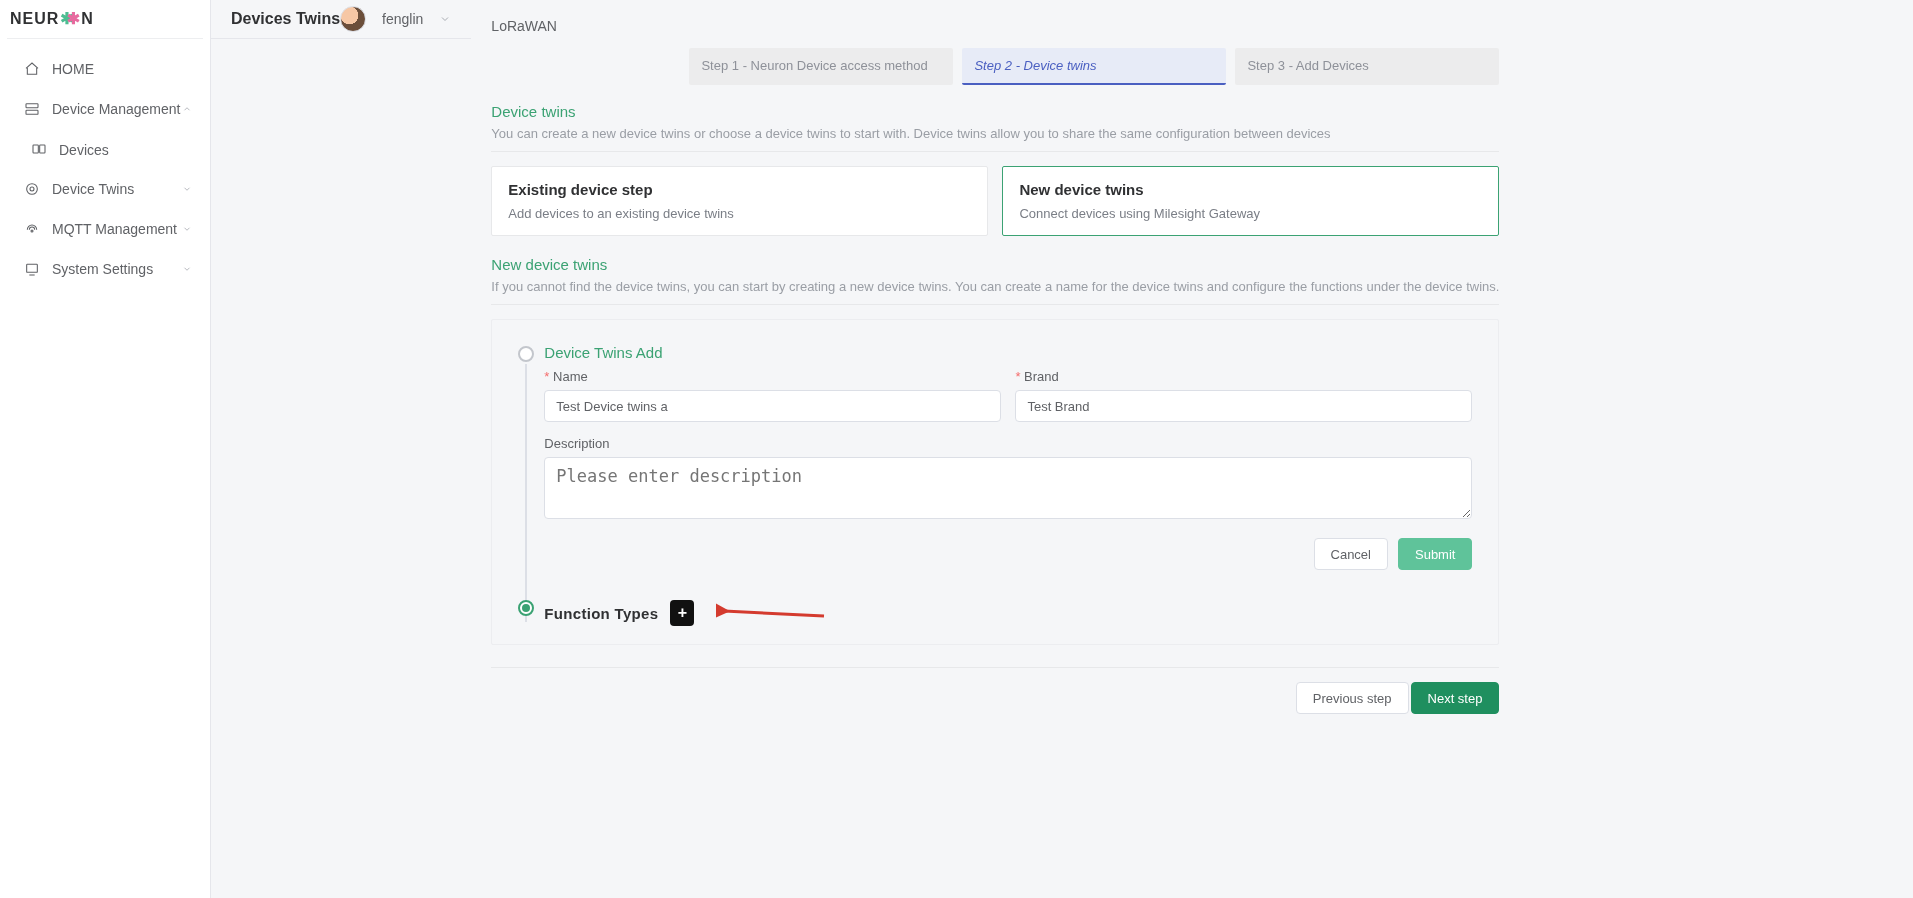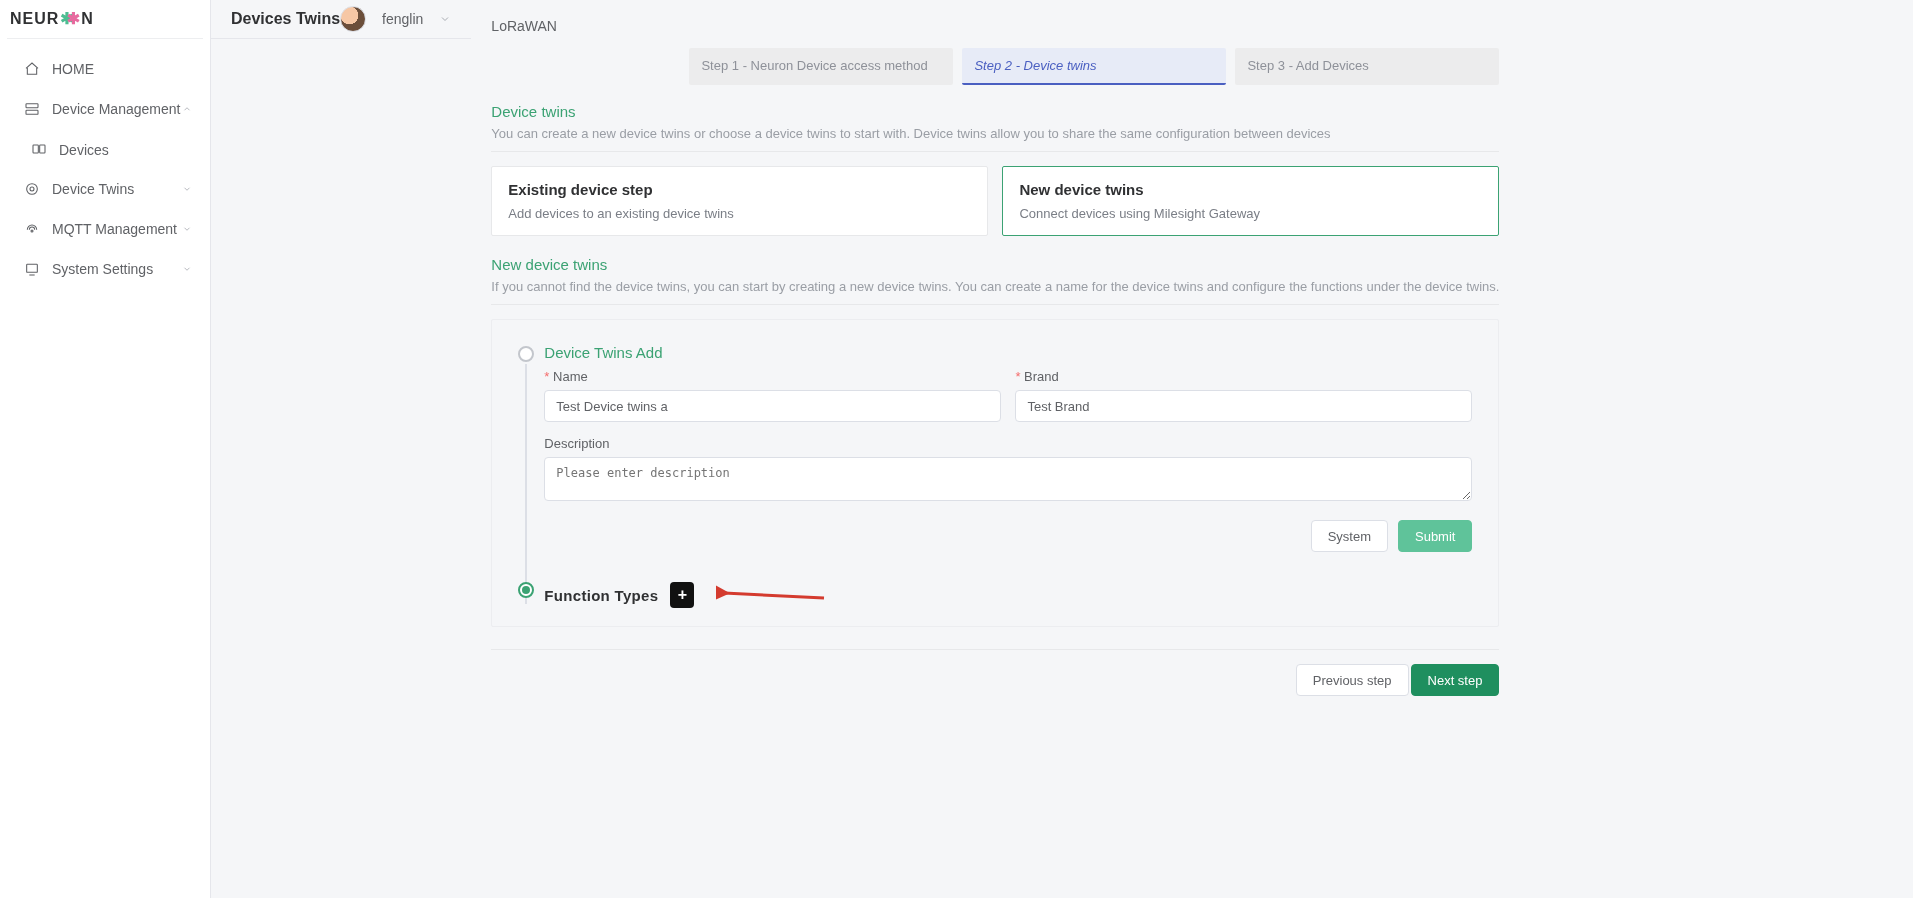--- a/index.html
+++ b/index.html
@@ -48,21 +48,21 @@
   .st-dot.active { border-color:#3ba273; background:#fff;}
   .st-dot.active::after { content:""; position:absolute; left:2px; top:2px; width:8px; height:8px; border-radius:50%; background:#3ba273;}
   .st-line { position:absolute; left:7px; top:20px; bottom:-52px; width:2px; background:#dcdfe6;}
   .st-title { color:#3ba273; font-size:15px; font-weight:500; margin-bottom:8px;}
   
   .form-row { display:flex; gap:14px; margin-bottom:14px;}
   .form-col { flex:1; }
   .fld-label { font-size:13px; color:#606266; margin-bottom:6px; display:block;}
   .req::before { content:"* "; color:#f56c6c;}
   .inp { width:100%; height:32px; border:1px solid #dcdfe6; border-radius:4px; padding:0 11px; font-size:13px; color:#606266; background:#fff; outline:none;}
-  .ta { width:100%; height:44px; border:1px solid #dcdfe6; border-radius:4px; padding:8px 11px; font-size:12px; background:#fff; resize:vertical; outline:none; color:#606266;}
+  .ta { width:100%; height:62px; border:1px solid #dcdfe6; border-radius:4px; padding:8px 11px; font-size:17px; background:#fff; resize:vertical; outline:none; color:#606266;}
   .form-actions { display:flex; justify-content:flex-end; gap:10px; margin-top:16px;}
   .btn { height:32px; padding:0 16px; border-radius:4px; font-size:13px; cursor:pointer; border:1px solid #dcdfe6; background:#fff; color:#606266;}
   .btn.primary { background:#5fc39a; border-color:#5fc39a; color:#fff;}
   .btn.solid-green { background:#1f8f5f; border-color:#1f8f5f; color:#fff;}
   
   .func-row { display:flex; align-items:center; gap:12px; position:relative; padding-left:26px; margin-top:30px;}
   .func-row .st-dot { top:0;}
   .func-title { font-size:15px; font-weight:600; letter-spacing:.3px; color:#303133;}
   .plus-btn { width:24px; height:26px; border-radius:4px; background:#111; color:#fff; display:inline-flex; align-items:center; justify-content:center; font-size:16px; font-weight:600; cursor:pointer;}
   .arrow { margin-left:10px;}
@@ -226,21 +226,21 @@
           </div>
 
           <div class="form-row">
             <div class="form-col" style="flex:1;">
               <label class="fld-label">Description</label>
               <textarea class="ta" placeholder="Please enter description" style=""></textarea>
             </div>
           </div>
 
           <div class="form-actions">
-            <button class="btn">System</button>
+            <button class="btn">Cancel</button>
             <button class="btn primary">Submit</button>
           </div>
         </div>
 
         <div class="func-row">
           <div class="st-dot active"></div>
           <div class="func-title">Function Types</div>
           <div class="plus-btn">
             <span>+</span>
           </div>

